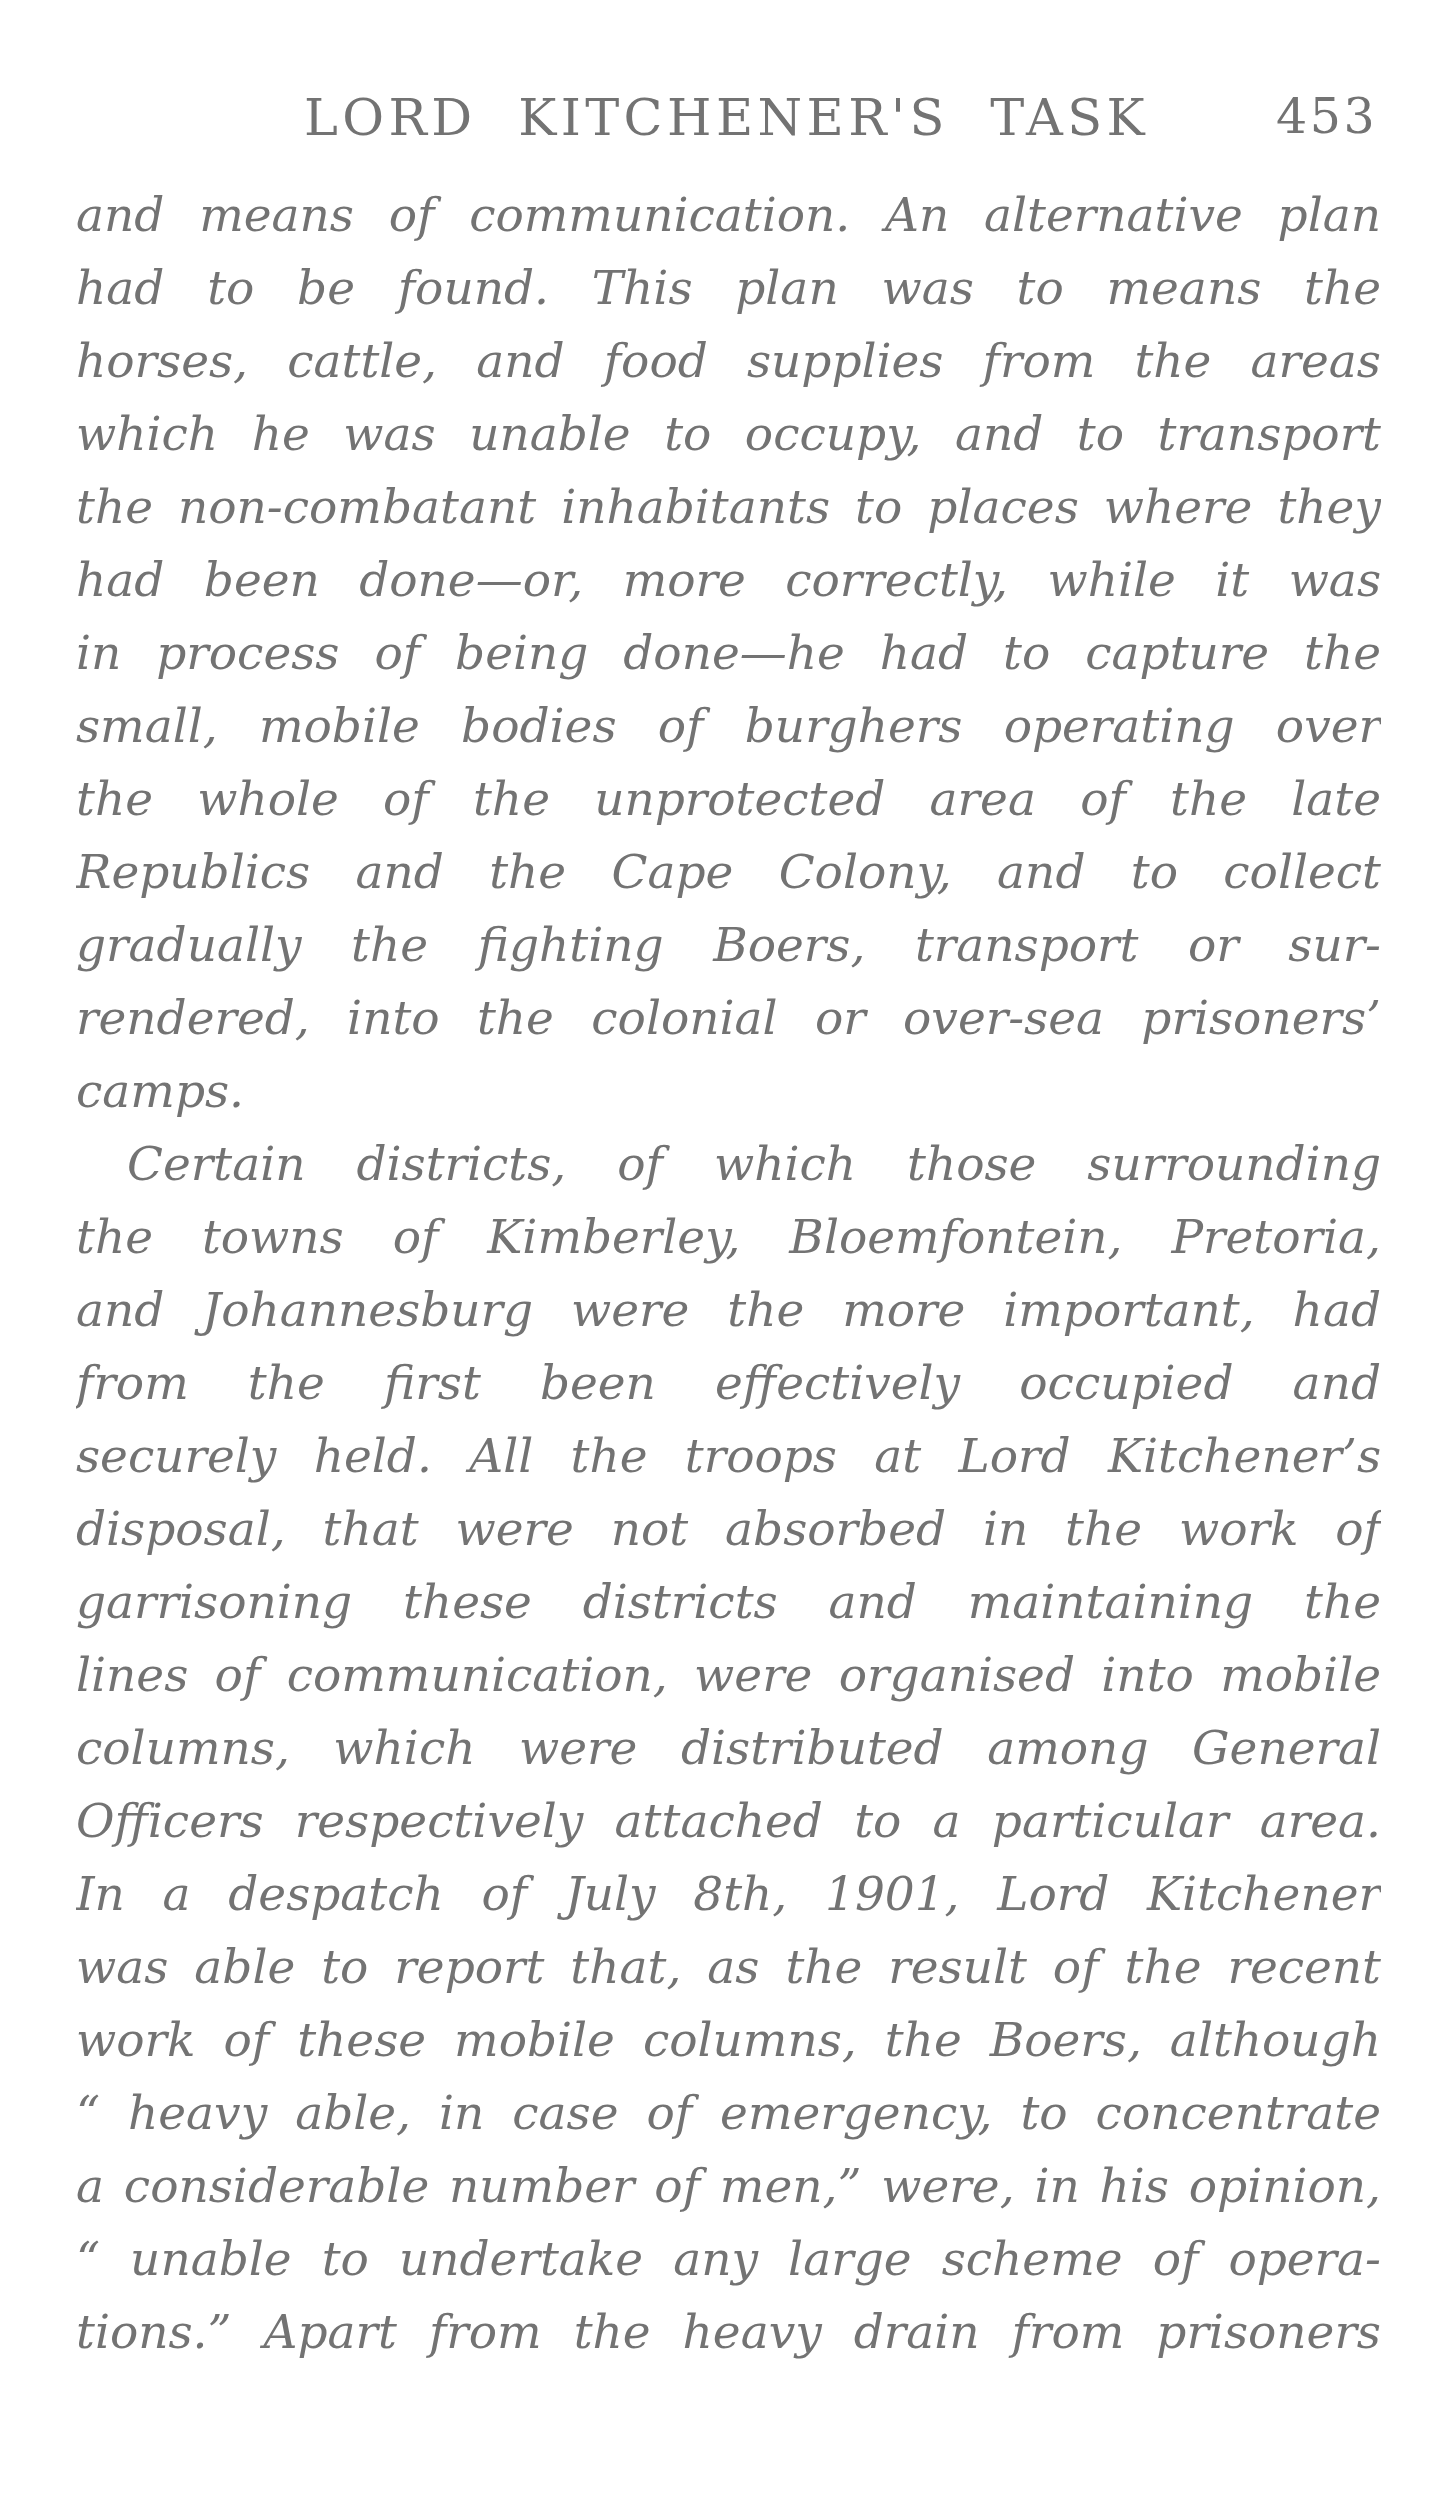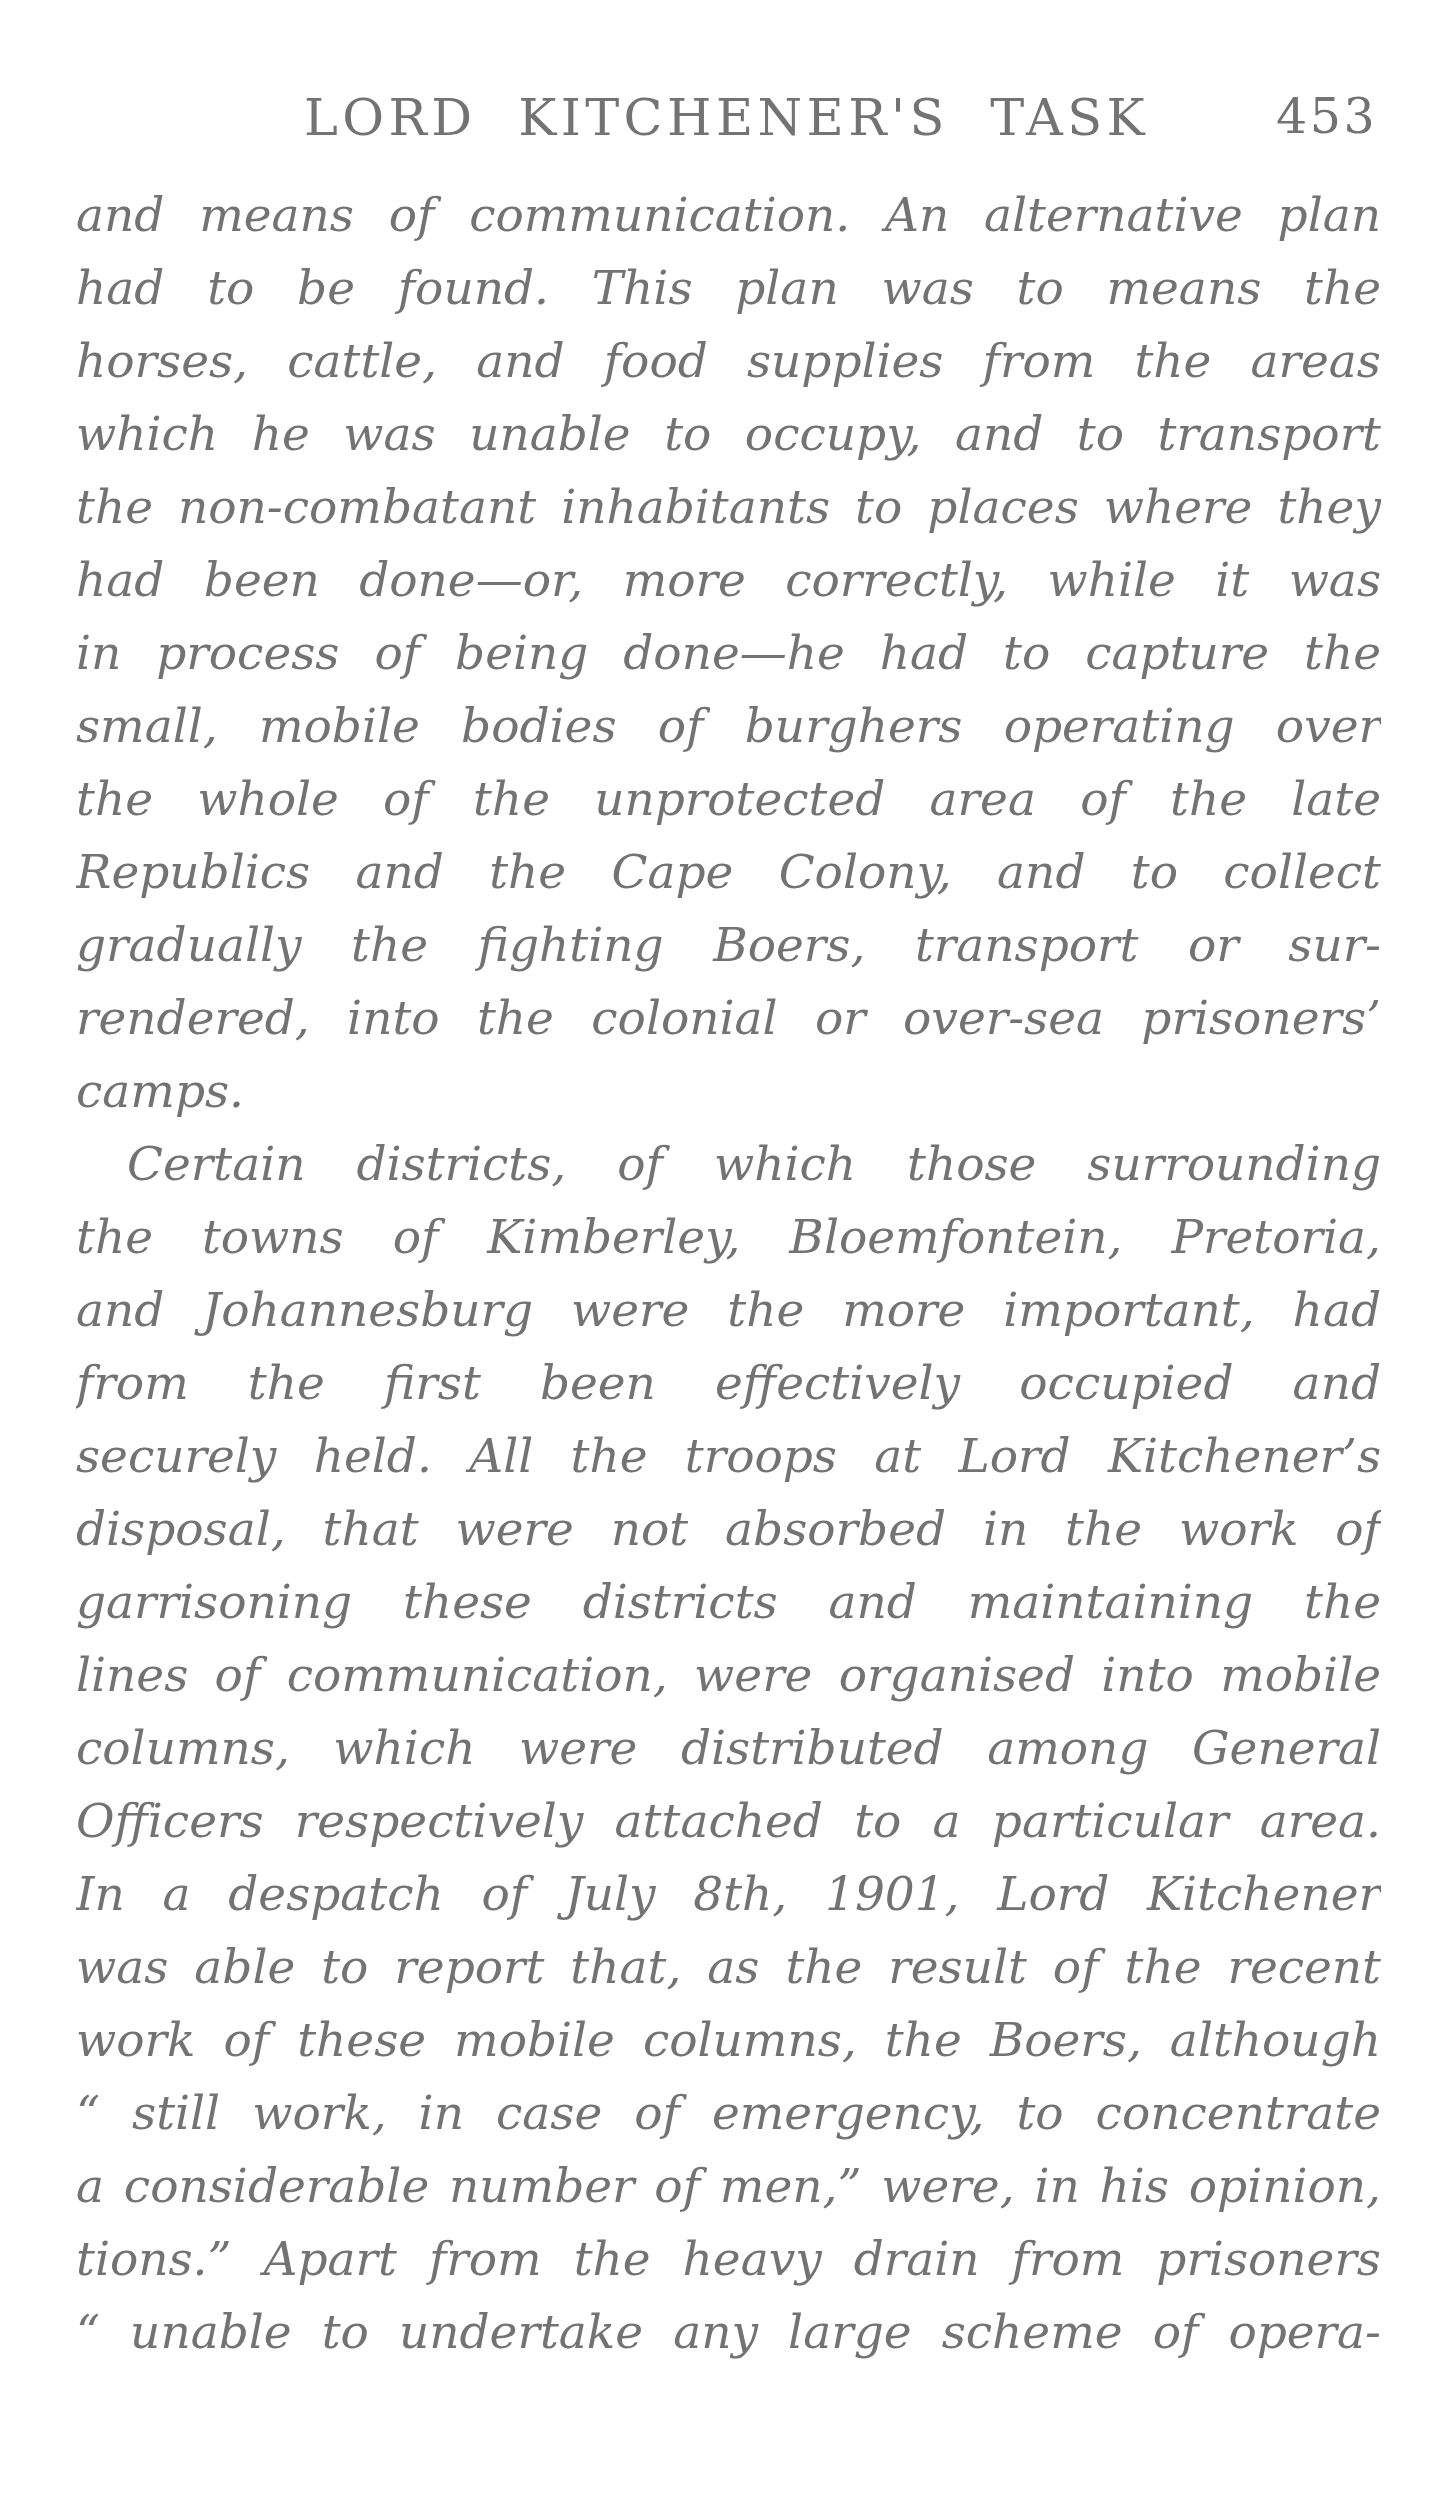--- a/index.html
+++ b/index.html
@@ -94,20 +94,20 @@
     <div class="text-line">from the first been effectively occupied and</div>
     <div class="text-line">securely held.  All the troops at Lord Kitchener’s</div>
     <div class="text-line">disposal, that were not absorbed in the work of</div>
     <div class="text-line">garrisoning these districts and maintaining the</div>
     <div class="text-line">lines of communication, were organised into mobile</div>
     <div class="text-line">columns, which were distributed among General</div>
     <div class="text-line">Officers respectively attached to a particular area.</div>
     <div class="text-line">In a despatch of July 8th, 1901, Lord Kitchener</div>
     <div class="text-line">was able to report that, as the result of the recent</div>
     <div class="text-line">work of these mobile columns, the Boers, although</div>
-    <div class="text-line">“ still work, in case of emergency, to concentrate</div>
+    <div class="text-line">“ heavy able, in case of emergency, to concentrate</div>
     <div class="text-line">a considerable number of men,” were, in his opinion,</div>
+    <div class="text-line">“ unable to undertake any large scheme of opera-</div>
     <div class="text-line">tions.”  Apart from the heavy drain from prisoners</div>
-    <div class="text-line">“ unable to undertake any large scheme of opera-</div>
   </div>
 
 </div>
 
 
 </body></html>

